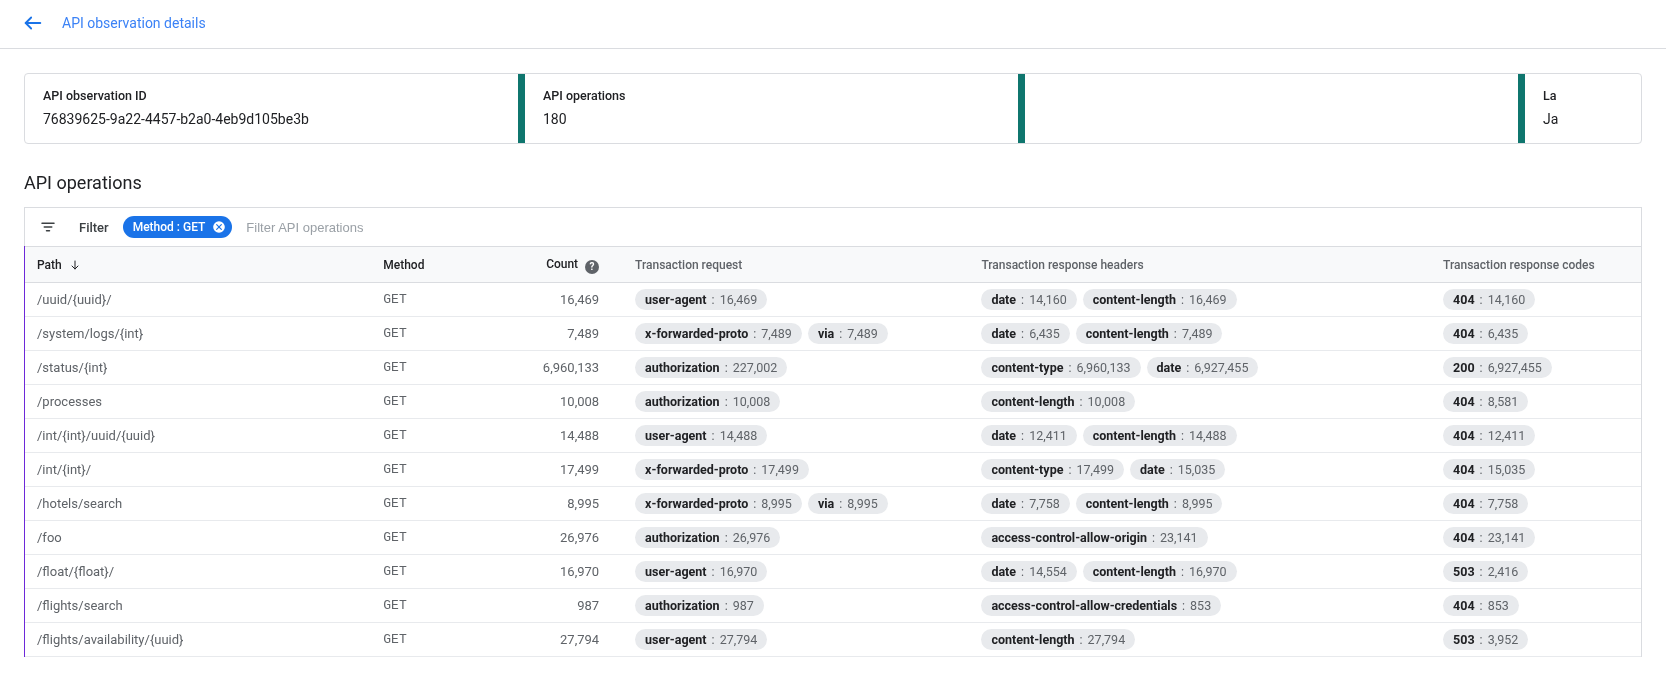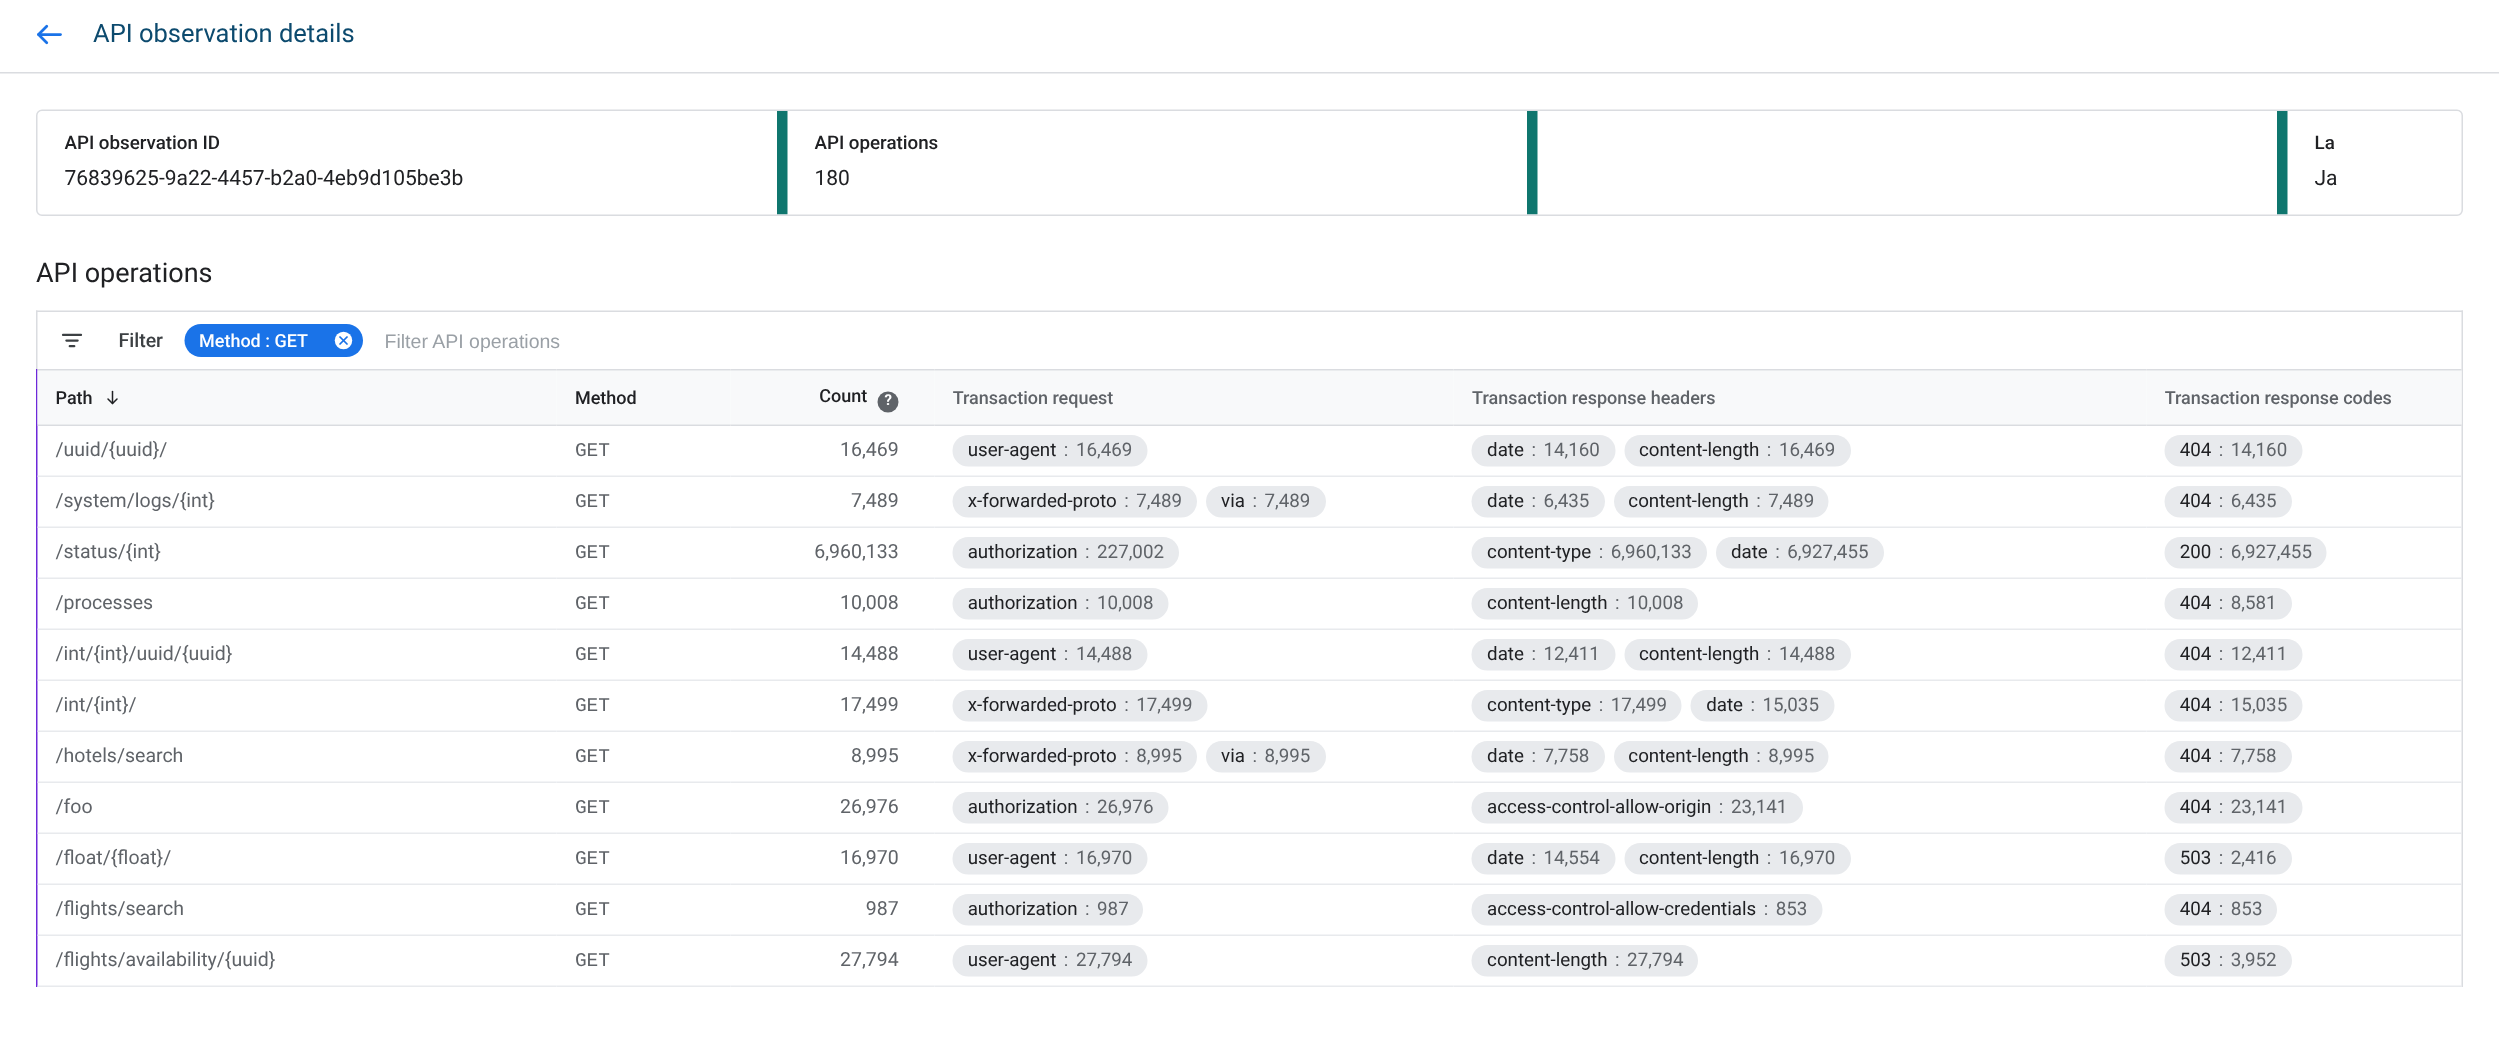--- a/index.html
+++ b/index.html
@@ -16,23 +16,23 @@
     padding: 12px 22px 14px 22px;
     border-bottom: 1px solid #dadce0;
   }
   .back-icon {
     color: #1a73e8;
     cursor: pointer;
     display: inline-flex;
     align-items: center;
   }
   .page-title {
-    font-size: 17px;
+    font-size: 14px;
     font-weight: 400;
-    color: #0c4a6e;
+    color: #3b82f6;
   }
   .summary-card {
     margin: 24px 24px 0 24px;
     border: 1px solid #dadce0;
     border-radius: 4px;
     display: flex;
     overflow: hidden;
   }
   .summary-cell {
     padding: 14px 18px 16px 18px;
@@ -77,21 +77,21 @@
     align-items: center;
     gap: 6px;
     padding: 4px 4px;
     color: #3c4043;
   }
   .filter-label { font-size: 13px; font-weight: 500; margin-left: 16px; }
   .filter-icon-svg { width:18px; height:18px; }
   .filter-chip {
     display: inline-flex;
     align-items: center;
-    gap: 17px;
+    gap: 7px;
     background: #1a73e8;
     color: #fff;
     font-size: 12px;
     font-weight: 500;
     padding: 4px 6px 4px 10px;
     border-radius: 12px;
   }
   .chip-close-icon {
     display:inline-flex;
     align-items:center;
@@ -148,21 +148,21 @@
     display: inline-flex;
     align-items: baseline;
     gap: 5px;
     background: #e8eaed;
     border-radius: 12px;
     padding: 3px 10px;
     margin: 2px 6px 2px 0;
     font-size: 12.5px;
     white-space: nowrap;
   }
-  .chip-key { color: #202124; font-weight: 400; }
+  .chip-key { color: #202124; font-weight: 700; }
   .chip-sep { color: #5f6368; }
   .chip-val { color: #5f6368; }
   .sort-icon { margin-left: 4px; position: relative; top: 2px;}
   .help-icon {
     display:inline-flex;
     width:14px;height:14px;
     border-radius:50%;
     background:#5f6368;
     color:#fff;
     font-size:10px;

